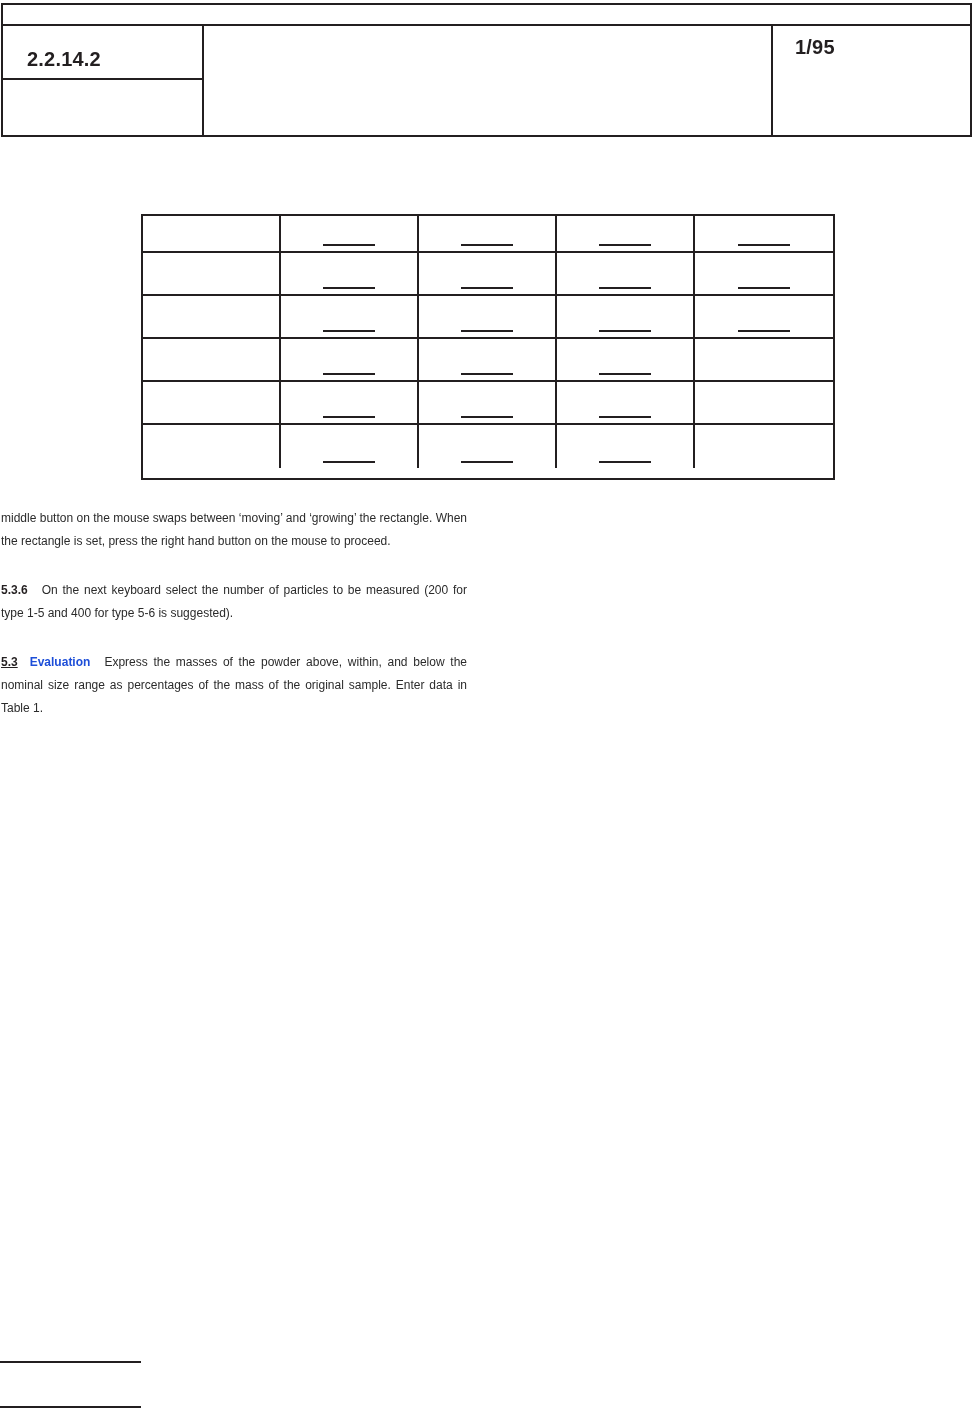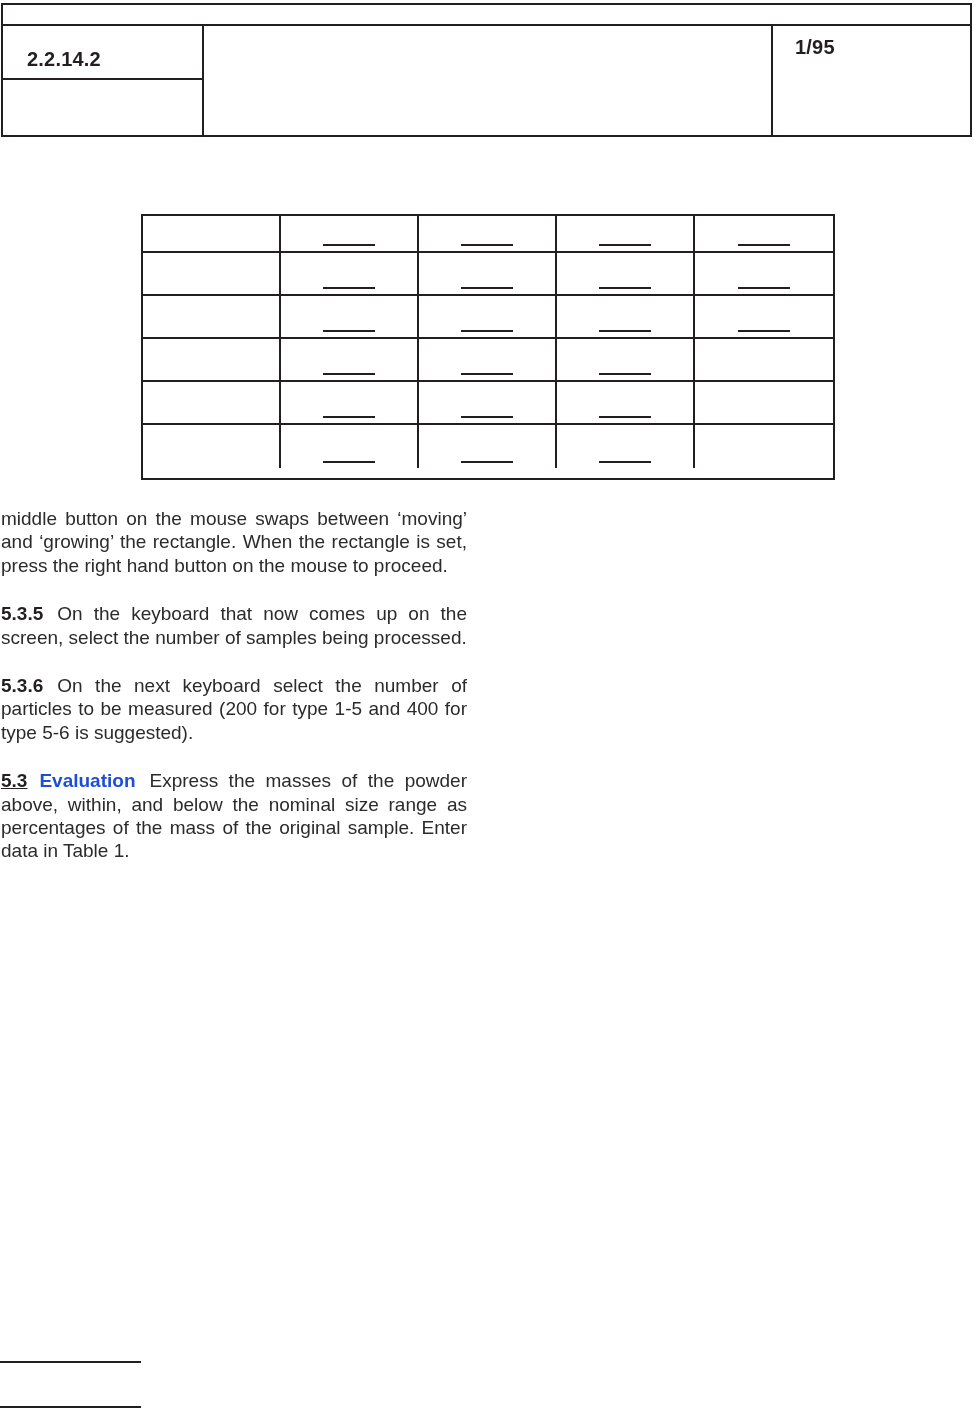--- a/index.html
+++ b/index.html
@@ -64,21 +64,21 @@
     background: #231f20;
   }
 
   
   #body-text {
     position: absolute;
     left: 1px;
     top: 507px;
     width: 466px;
     color: #2b2b2b;
-    font-size: 19px;
+    font-size: 12px;
     line-height: 23.4px;
   }
   #body-text p {
     margin: 0 0 25px 0;
     text-align: justify;
   }
   .p-num  { font-weight: 700; color: #231f20; margin-right: 14px; }
   .p-num.has-label { margin-right: 12px; text-decoration: underline; }
   .p-label { font-weight: 700; color: #1d4ed8; margin-right: 14px; }
 
@@ -173,21 +173,20 @@
         <span class="blank-line"></span>
       </div>
       <div class="ft-cell last-row">
         <span class="blank-line"></span>
       </div>
       <div class="ft-cell last-col last-row"></div>
     </div>
 
   <div id="body-text">
       <p><span>middle button on the mouse swaps between ‘moving’ and ‘growing’ the rectangle. When the rectangle is set, press the right hand button on the mouse to proceed.</span></p>
-      <p><span class="p-num">5.3.5</span><span>On the keyboard that now comes up on the screen, select the number of samples being processed.</span></p>
       <p><span class="p-num">5.3.6</span><span>On the next keyboard select the number of particles to be measured (200 for type 1-5 and 400 for type 5-6 is suggested).</span></p>
       <p><span class="p-num has-label">5.3</span><span class="p-label">Evaluation</span><span>Express the masses of the powder above, within, and below the nominal size range as percentages of the mass of the original sample. Enter data in Table 1.</span></p>
     </div>
 
   <div id="footnote-rule-1" class="rule"></div>
   <div id="footnote-rule-2" class="rule"></div>
 
 </div>
 
 </body></html>

